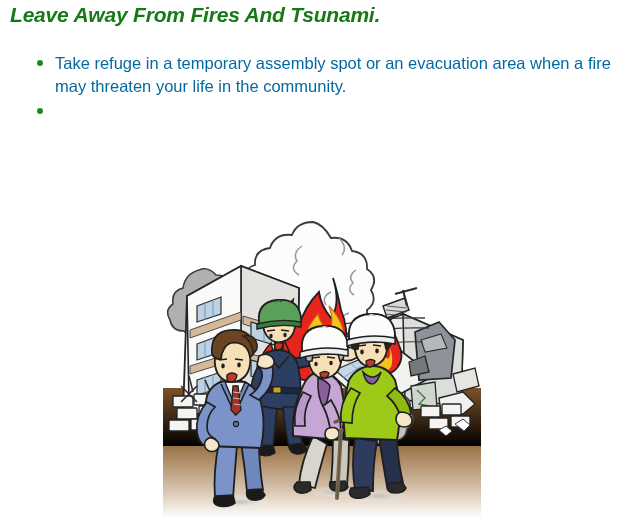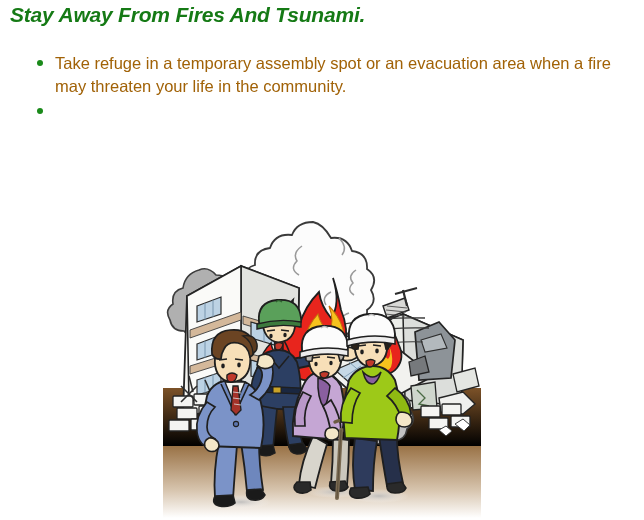--- a/index.html
+++ b/index.html
@@ -40,21 +40,21 @@
     padding: 0;
     list-style: none;
   }
   .bullet-item {
     position: relative;
     padding-left: 22px;
     margin: 0 0 3px 0;
     font-family: "Liberation Sans", sans-serif;
     font-size: 16.5px;
     line-height: 22.5px;
-    color: #a16207;
+    color: #0369a1;
   }
   .bullet-item .dot {
     position: absolute;
     left: 4px;
     top: 8px;
     width: 6px;
     height: 6px;
     border-radius: 50%;
     background: #1a8a1a;
   }
@@ -69,21 +69,21 @@
     display: block;
     width: 318px;
     height: 308px;
   }
 </style>
 </head>
 <body>
 
 <div class="page">
 
-  <div class="title">Stay Away From Fires And Tsunami.</div>
+  <div class="title">Leave Away From Fires And Tsunami.</div>
 
   <ul class="bullet-list">
     <li class="bullet-item">
       <span class="dot"></span>
       <span>Take refuge in a temporary assembly spot or an evacuation area when a fire may threaten your life in the community.</span>
     </li>
     <li class="bullet-item">
       <span class="dot"></span>
     </li>
   </ul>

